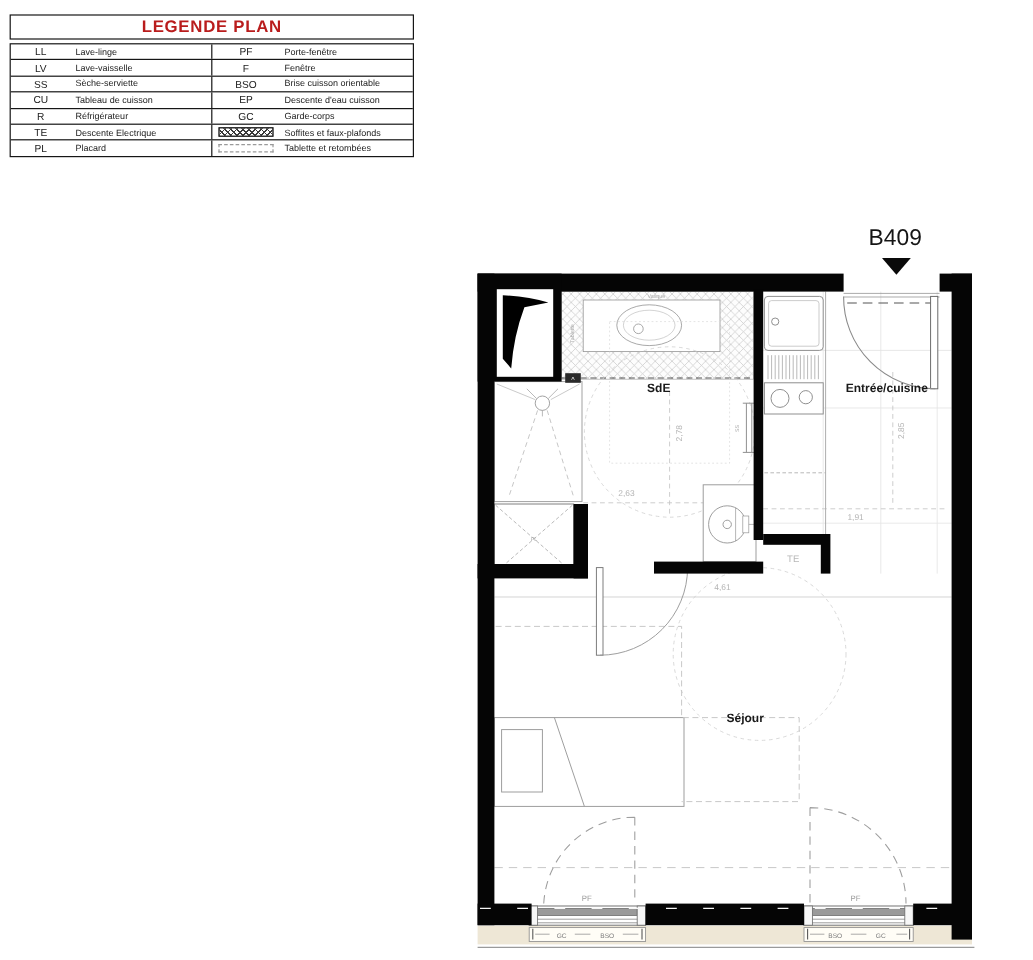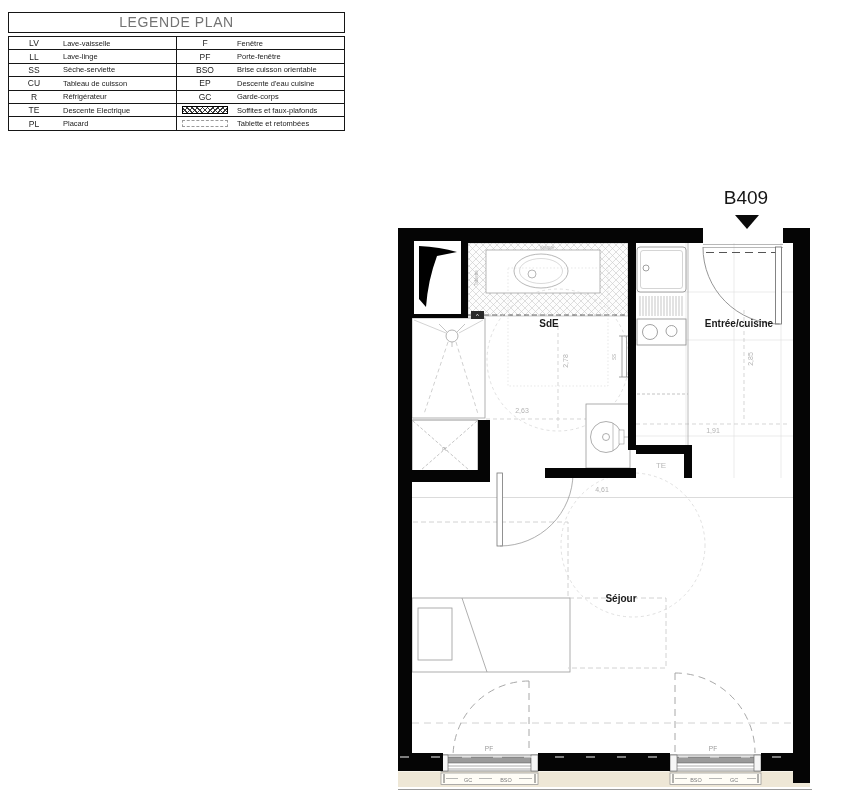--- a/index.html
+++ b/index.html
@@ -1,21 +1,21 @@
 <!DOCTYPE html>
 <html><head>
 <meta charset="utf-8">
 <style>
   html,body{margin:0;padding:0;background:#fff;}
   #screen{position:relative;width:861px;height:800px;background:#fff;overflow:hidden;
           font-family:"Liberation Sans",sans-serif;color:#111;}
   
   .legend{position:absolute;left:8px;top:12px;width:337px;}
   .legend-title{border:1px solid #161616;height:19px;line-height:19px;text-align:center;
-                font-size:14px;letter-spacing:.6px;color:#737373;}
+                font-size:14px;letter-spacing:.6px;color:#b91c1c;font-weight:bold;}
   .legend-table{border:1px solid #161616;margin-top:3px;background:#fff;}
   .lrow{display:grid;grid-template-columns:50px 117px 57px 111px;height:12.4px;
         align-items:center;border-bottom:1px solid #161616;}
   .lrow:last-child{border-bottom:none;}
   .c-abbr{text-align:center;font-size:8.5px;color:#222;}
   .c-desc{font-size:7.5px;color:#222;padding-left:4px;white-space:nowrap;overflow:hidden;}
   .c3{border-left:1px solid #161616;height:100%;display:flex;align-items:center;justify-content:center;}
   .sw{width:46px;height:8px;box-sizing:border-box;background:#fff;}
   .sw-hatch{border:1.5px solid #000;
     background-image:repeating-linear-gradient(45deg,transparent 0 2.6px,#3a3a3a 2.6px 3.6px),
@@ -38,42 +38,42 @@
 </head>
 <body>
 
 <div id="screen">
 
   <div class="legend">
     <div class="legend-title">LEGENDE PLAN</div>
     <div class="legend-table">
 
       <div class="lrow">
+        <div class="c-abbr">LL</div>
+        <div class="c-desc">Lave-linge</div>
+        <div class="c3 c-abbr">PF</div>
+        <div class="c-desc">Porte-fenêtre</div>
+      </div>
+      <div class="lrow">
         <div class="c-abbr">LV</div>
         <div class="c-desc">Lave-vaisselle</div>
         <div class="c3 c-abbr">F</div>
         <div class="c-desc">Fenêtre</div>
       </div>
       <div class="lrow">
-        <div class="c-abbr">LL</div>
-        <div class="c-desc">Lave-linge</div>
-        <div class="c3 c-abbr">PF</div>
-        <div class="c-desc">Porte-fenêtre</div>
-      </div>
-      <div class="lrow">
         <div class="c-abbr">SS</div>
         <div class="c-desc">Sèche-serviette</div>
         <div class="c3 c-abbr">BSO</div>
         <div class="c-desc">Brise cuisson orientable</div>
       </div>
       <div class="lrow">
         <div class="c-abbr">CU</div>
         <div class="c-desc">Tableau de cuisson</div>
         <div class="c3 c-abbr">EP</div>
-        <div class="c-desc">Descente d'eau cuisine</div>
+        <div class="c-desc">Descente d'eau cuisson</div>
       </div>
       <div class="lrow">
         <div class="c-abbr">R</div>
         <div class="c-desc">Réfrigérateur</div>
         <div class="c3 c-abbr">GC</div>
         <div class="c-desc">Garde-corps</div>
       </div>
       <div class="lrow">
         <div class="c-abbr">TE</div>
         <div class="c-desc">Descente Electrique</div>

